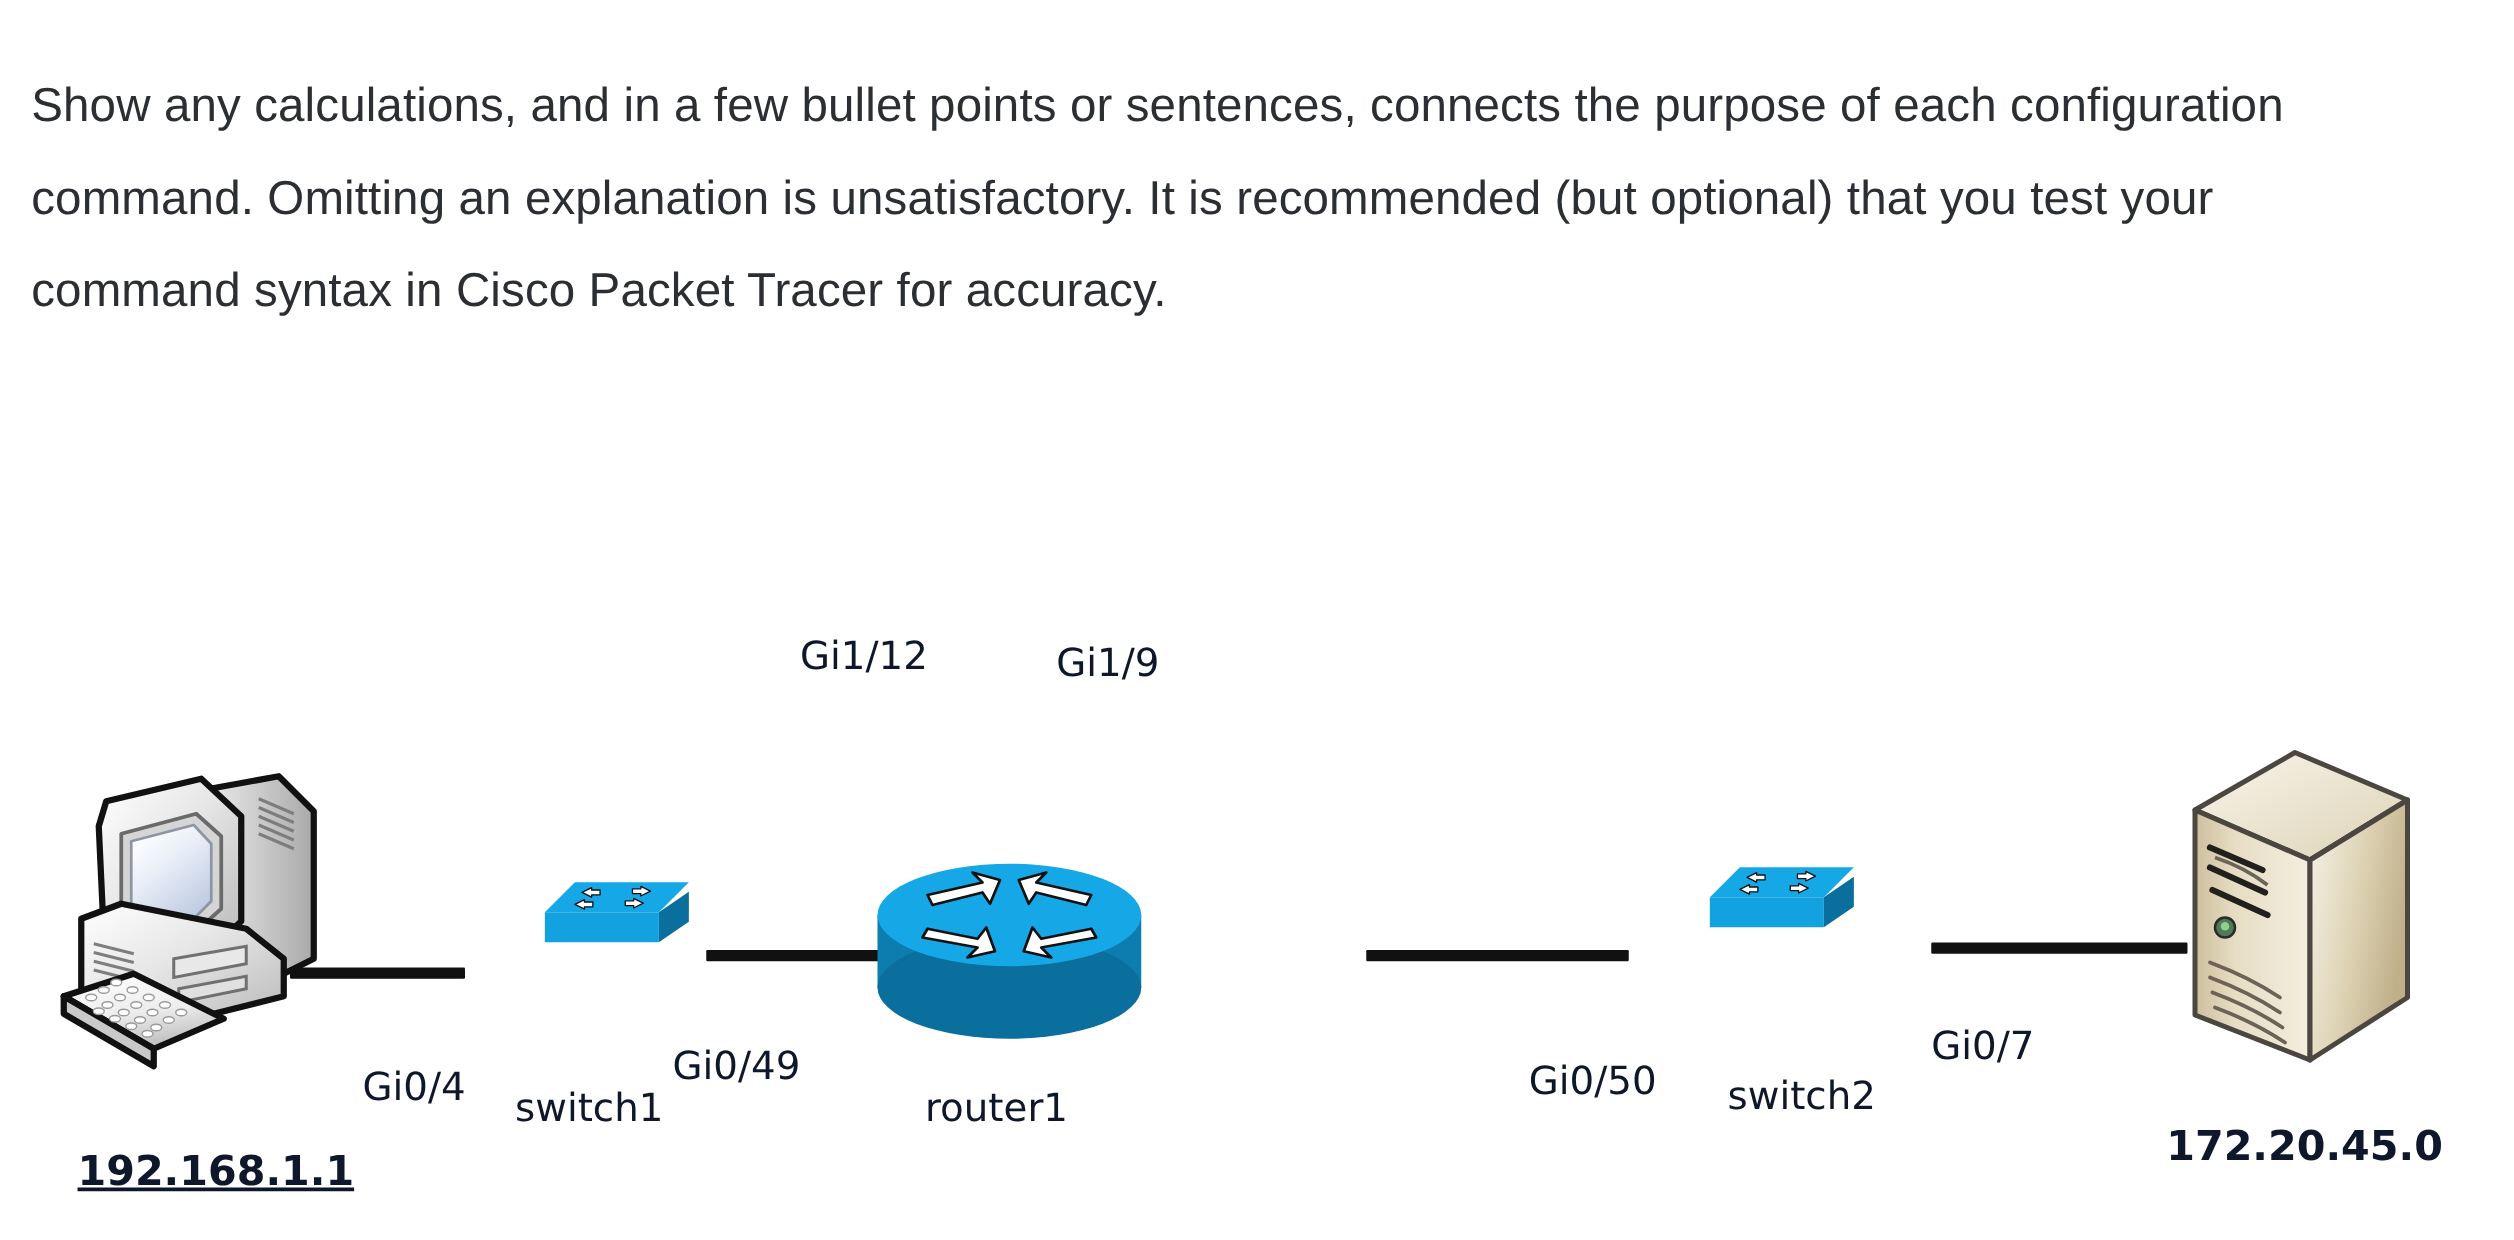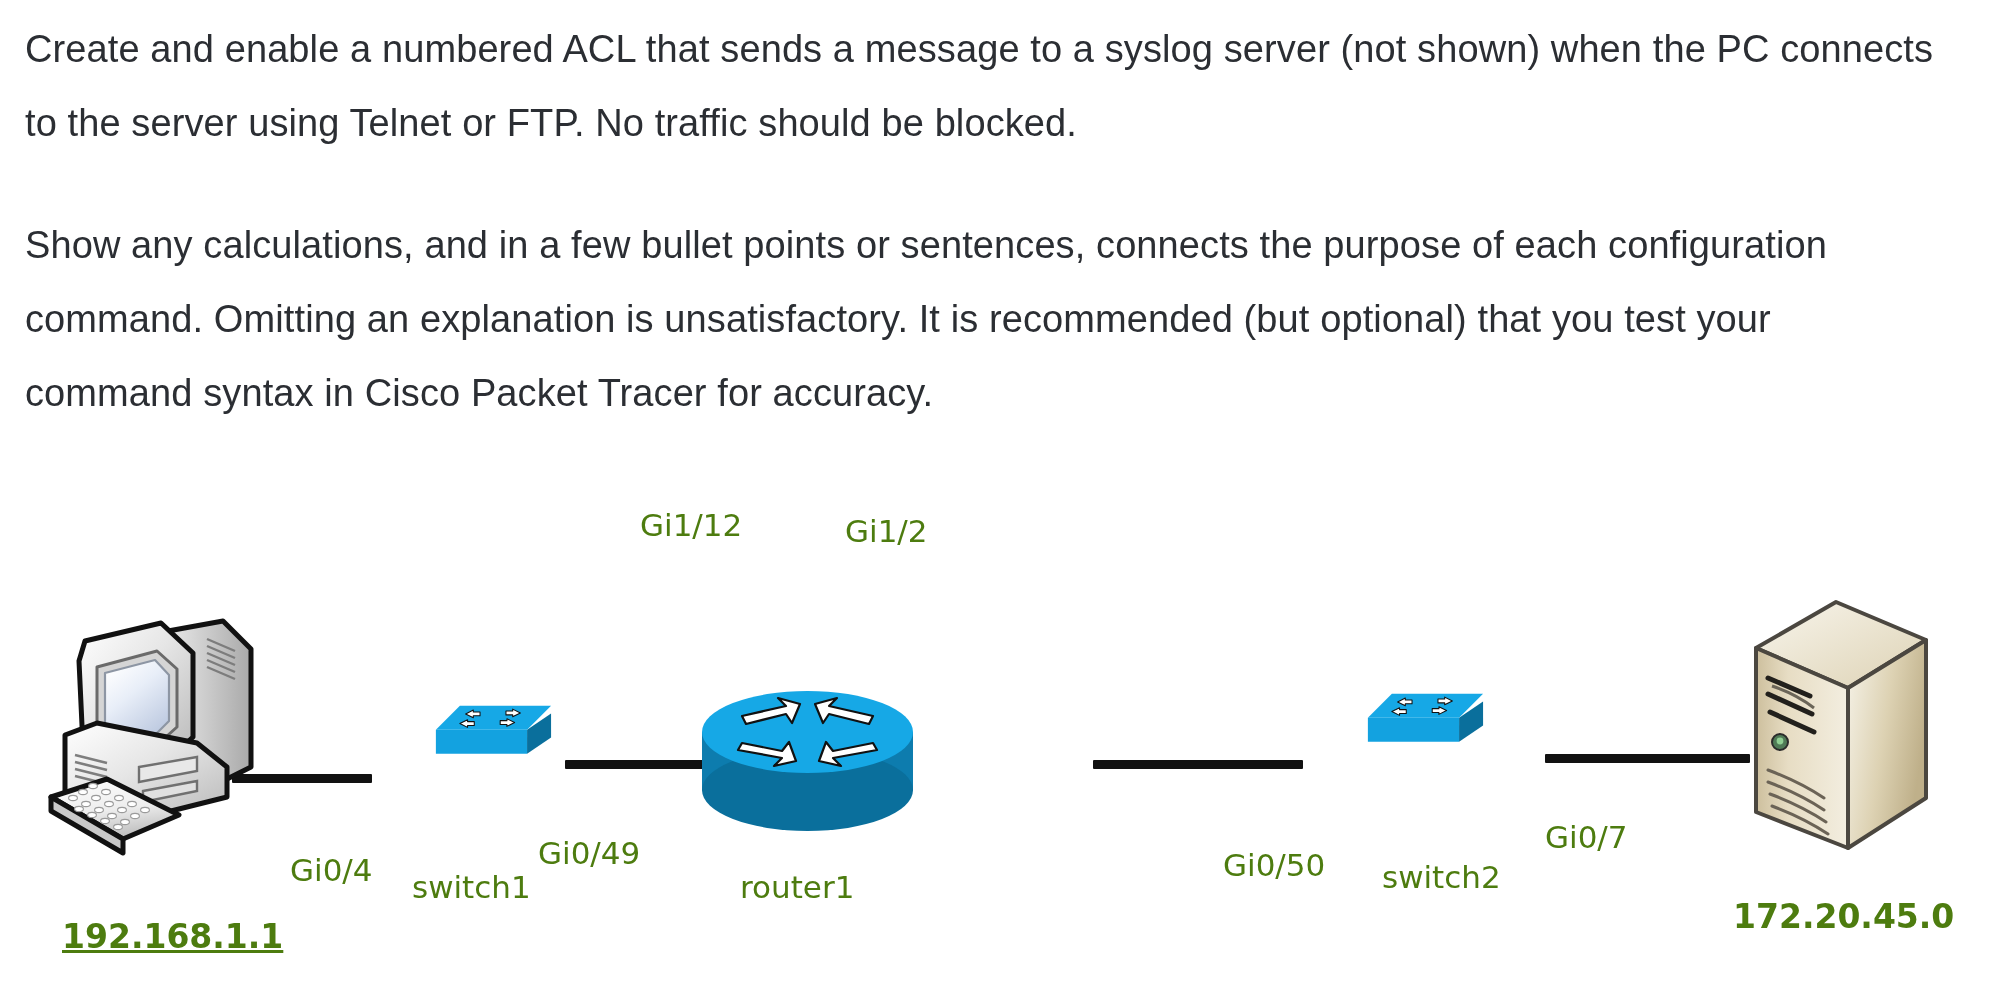--- a/index.html
+++ b/index.html
@@ -50,21 +50,21 @@
     height: 9px;
     background: #111111;
     border-radius: 1px;
   }
 
   
   .dlabel {
     position: absolute;
     font-family: "DejaVu Sans", "Liberation Sans", sans-serif;
     font-size: 31px;
-    color: #4d7c0f;
+    color: #0f172a;
     white-space: nowrap;
     line-height: 1;
   }
   .dlabel.bold { font-weight: 400; }
   .dlabel.ip   { font-size: 33px; font-weight: 600; }
 
   
   .device { position: absolute; }
 
   
@@ -80,21 +80,20 @@
   
   .router { width: 215px; height: 150px; }
 
   
   .server { width: 185px; height: 265px; }
 </style>
 </head>
 <body>
 
 <div class="prose">
-  <p class="para p1">Create and enable a numbered ACL that sends a message to a syslog server (not shown) when the PC connects to the server using Telnet or FTP. No traffic should be blocked.</p>
   <p class="para p2">Show any calculations, and in a few bullet points or sentences, connects the purpose of each configuration command. Omitting an explanation is unsatisfactory. It is recommended (but optional) that you test your command syntax in Cisco Packet Tracer for accuracy.</p>
 </div>
 
 <div class="diagram">
 
   <div class="link" style="left:232px;  top:174px; width:140px;"></div>
   <div class="link" style="left:565px;  top:160px; width:145px;"></div>
   <div class="link" style="left:1093px; top:160px; width:210px;"></div>
   <div class="link" style="left:1545px; top:154px; width:205px;"></div>
 
@@ -220,21 +219,21 @@
 
         <path d="M173,26 L129,16 L137,8 L115,14 L123,33 L129,24 L169,34 Z"></path>
 
         <path d="M44,46 L88,54 L80,62 L102,57 L95,38 L88,47 L48,39 Z" transform="translate(-6,14)"></path>
 
         <path d="M171,46 L127,54 L135,62 L113,57 L120,38 L127,47 L167,39 Z" transform="translate(6,14)"></path>
       </g>
     </svg>
   </div>
   <div class="dlabel" style="left:640px; top:-90px;">Gi1/12</div>
-  <div class="dlabel" style="left:845px; top:-84px;">Gi1/2</div>
+  <div class="dlabel" style="left:845px; top:-84px;">Gi1/9</div>
   <div class="dlabel bold" style="left:740px; top:272px;text-align:right;">router1</div>
 
   <div class="device switch" style="left:1300px; top:88px;">
     <svg class="sw-top" width="250" height="150" viewBox="0 0 250 150" style="position:absolute;left:0;top:0;">
       <path d="M6,62 L6,112 L196,112 L196,62 Z" fill="#13a2e0"></path>
       <path d="M196,62 L196,112 L246,78 L246,28 Z" fill="#0a6f9c"></path>
       <path d="M6,62 L56,12 L246,12 L196,62 Z" fill="#16a8e6"></path>
       <g fill="#ffffff" stroke="#111111" stroke-width="2.2" stroke-linejoin="round">
         <path d="M104,25 L90,25 L90,21 L74,29 L90,37 L90,33 L104,33 Z" transform="translate(-6,0)"></path>
         <path d="M92,45 L78,45 L78,41 L62,49 L78,57 L78,53 L92,53 Z" transform="translate(-6,0)"></path>

